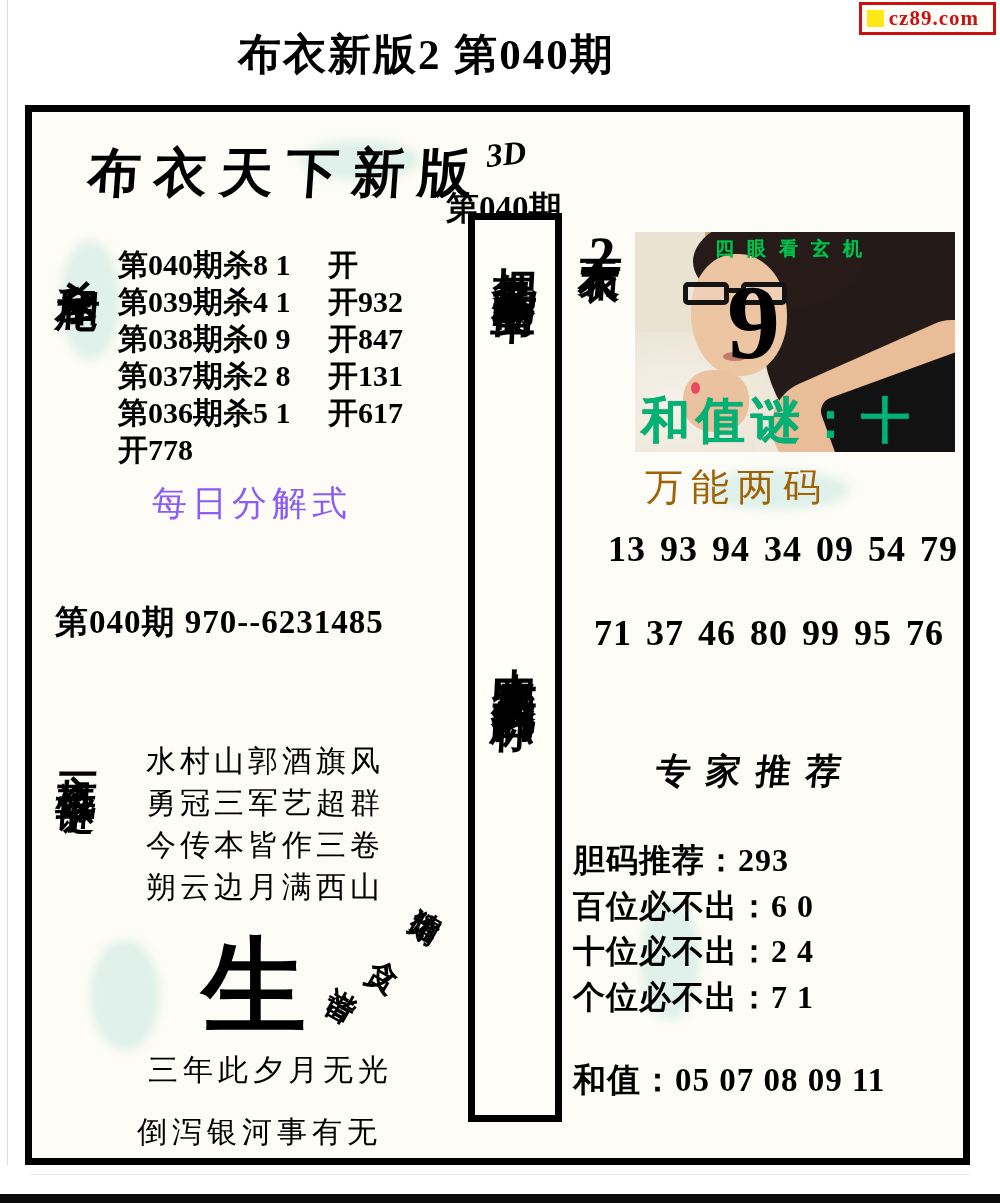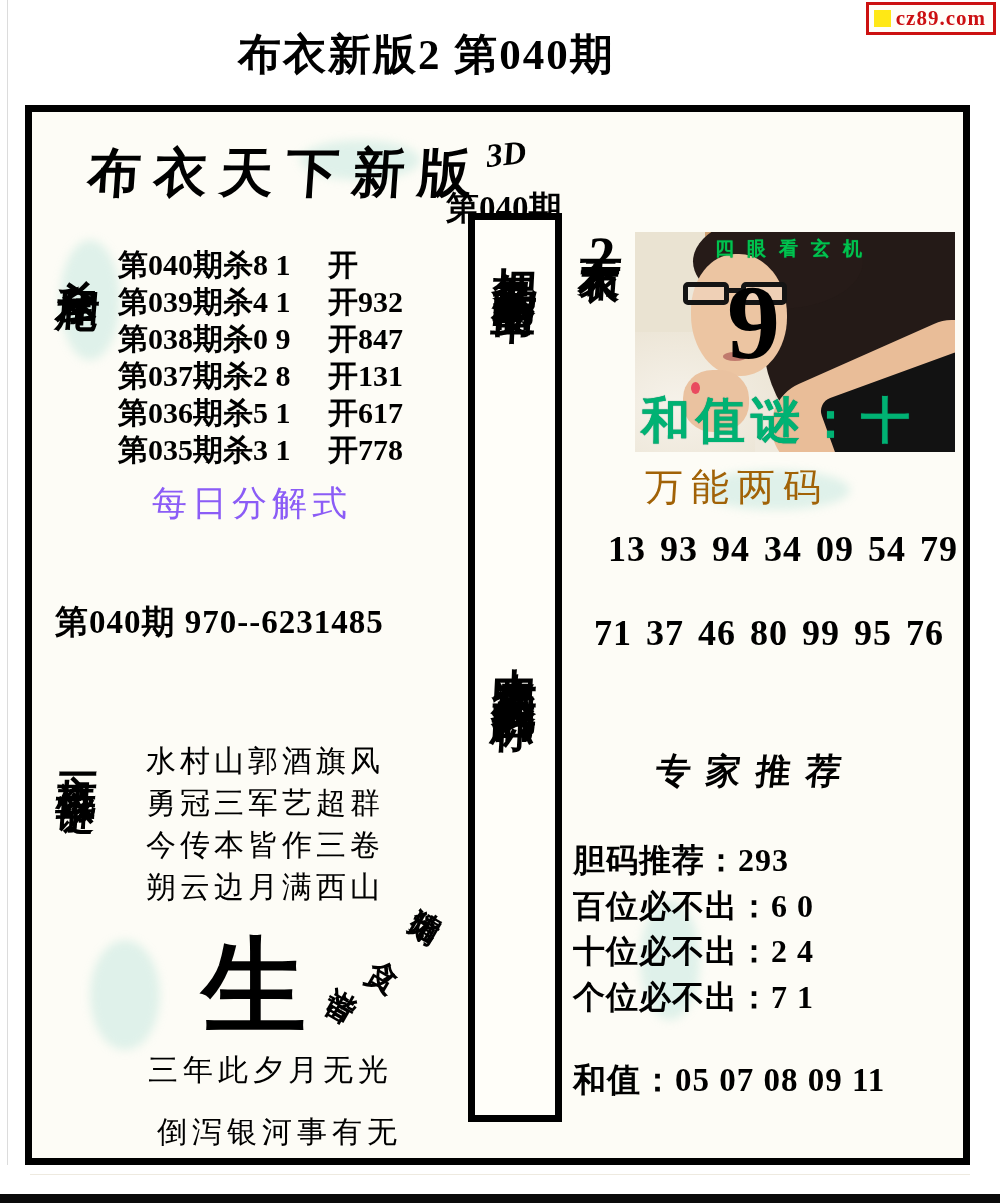--- a/index.html
+++ b/index.html
@@ -13,21 +13,21 @@
   .abs { position:absolute; }
   .v { writing-mode:vertical-rl; text-orientation:upright; }
 
   
   .edge-line { left:7px; top:0; width:1px; height:1165px; background:#dcdcdc; }
   .bottom-bar { left:0; top:1194px; width:1000px; height:9px; background:#0b0b0b; }
   .faint-rule { left:30px; top:1174px; width:940px; height:1px; background:#eeeae0; }
 
   .badge {
     right:4px; top:2px; border:3px solid #cc1111; background:#fffef8;
-    padding:1px 7px 1px 5px; display:flex; align-items:center; gap:5px;
+    padding:1px 14px 1px 5px; display:flex; align-items:center; gap:5px;
   }
   .badge .sq { width:17px; height:17px; background:#ffe815; display:inline-block; }
   .badge .txt { color:#cc1111; font-weight:bold; font-size:21px; letter-spacing:1px; }
 
   .page-title { left:238px; top:26px; font-size:43px; font-weight:bold; letter-spacing:2px; }
 
   .board {
     left:25px; top:105px; width:945px; height:1060px;
     border:7px solid #000; background:#fdfcf6;
   }
@@ -49,21 +49,21 @@
   
   .mystery-label { left:52px; top:742px; font-size:40px; font-weight:bold; letter-spacing:4px; transform:skewX(-4deg); }
   .poem { left:146px; top:740px; font-size:30px; line-height:42px; letter-spacing:4px; }
   .riddle-answer { left:202px; top:918px; font-size:104px; font-weight:bold; }
   .hint { font-size:29px; font-weight:bold; letter-spacing:2px; transform:rotate(30deg); }
   .hint1 { left:424px; top:892px; }
   .hint2 { left:382px; top:942px; }
   .hint3 { left:340px; top:972px; }
   .bottom-line { font-size:30px; letter-spacing:5px; }
   .bl1 { left:148px; top:1050px; }
-  .bl2 { left:157px; top:1112px;text-align:center; }
+  .bl2 { left:137px; top:1112px;text-align:center; }
 
   
   .slogan-box { left:468px; top:213px; width:94px; height:909px; border:7px solid #000; background:#fffef9; }
   .slogan-part { font-size:45px; font-weight:bold; letter-spacing:5px; transform:skewX(-3deg); }
   .sp1 { left:487px; top:232px; }
   .sp2 { left:487px; top:632px; }
 
   
   .rbrand { left:572px; top:226px; font-size:42px; font-weight:bold; line-height:1.08; transform:skewX(-4deg); }
   .rbrand .num { font-size:54px; font-weight:bold; }
@@ -148,21 +148,20 @@
     </div>
     <div class="kill-row">
       <span class="l">第037期杀2 8</span>
       <span class="r">开131</span>
     </div>
     <div class="kill-row">
       <span class="l">第036期杀5 1</span>
       <span class="r">开617</span>
     </div>
     <div class="kill-row">
-      <span class="l">第035期杀3 1</span>
       <span class="r">开778</span>
     </div>
   </div>
 
   <div class="abs daily-title">每日分解式</div>
   <div class="abs daily-formula">第040期 970--6231485</div>
 
   <div class="abs v mystery-label">玄机诗一字谜</div>
   <div class="abs poem">
     <div>水村山郭酒旗风</div>

